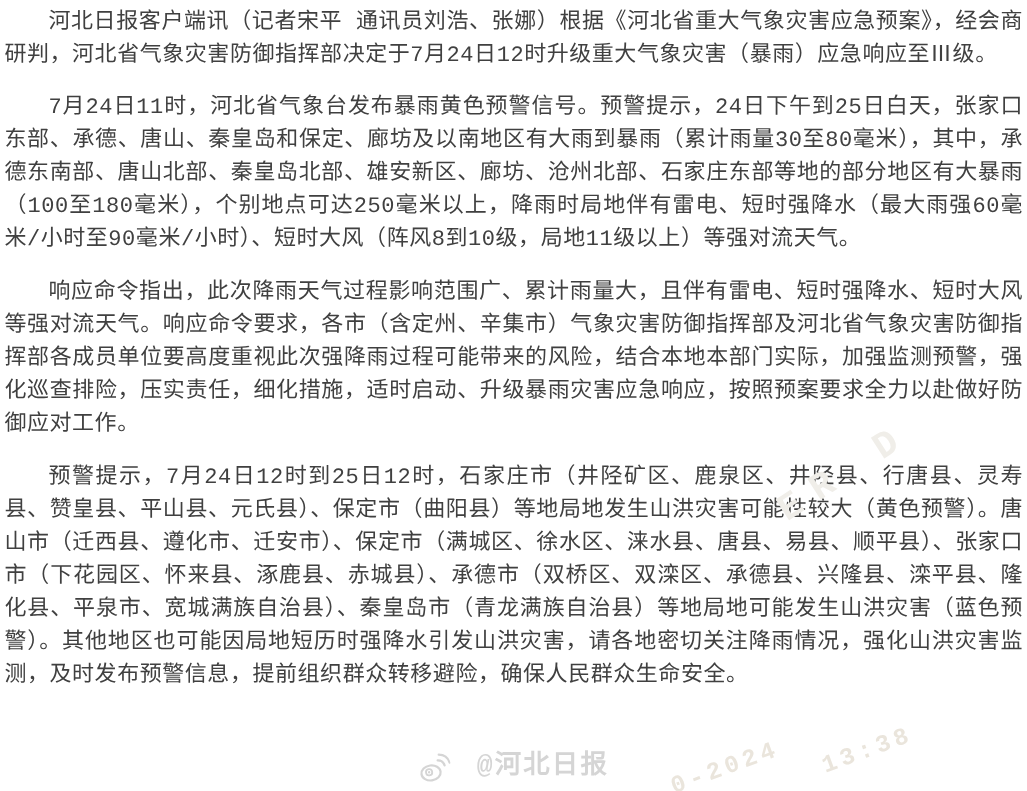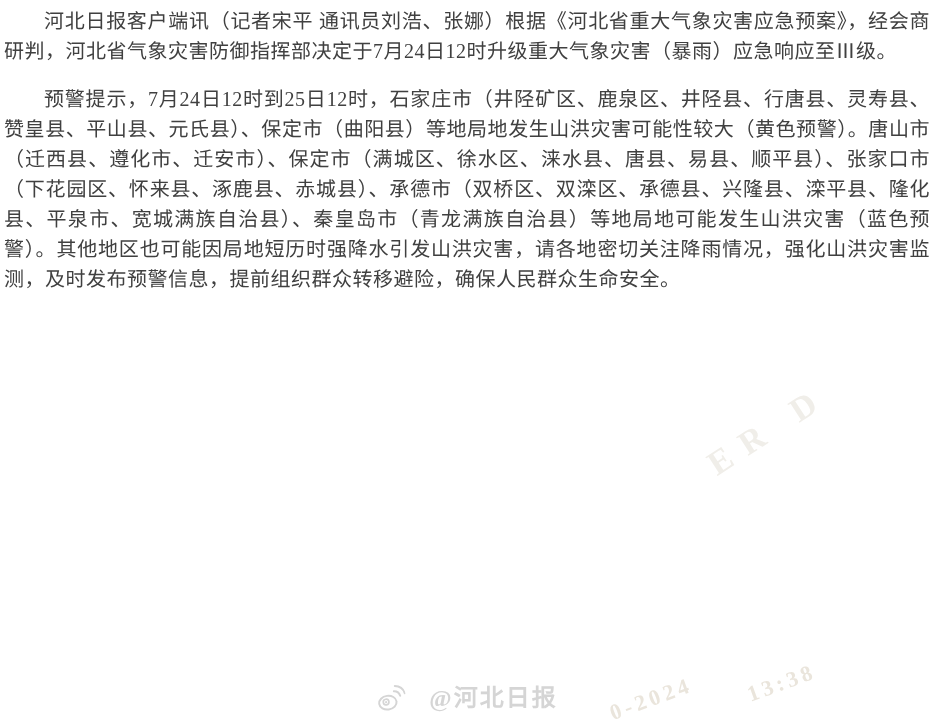--- a/index.html
+++ b/index.html
@@ -8,21 +8,21 @@
     background: #ffffff;
   }
   .page {
     position: relative;
     width: 934px;
     height: 719px;
     box-sizing: border-box;
     padding: 6px 4px 0 4px;
     overflow: hidden;
     background: #ffffff;
-    font-family: Liberation Serif, serif;
+    font-family: Liberation Mono, monospace;
     color: #404040;
     font-size: 20px;
     line-height: 30px;
     letter-spacing: 0.5px;
     text-align: justify;
     word-break: break-all;
   }
   .para {
     margin: 0 0 18px 0;
     text-indent: 2em;
@@ -80,20 +80,22 @@
     transform: rotate(-20deg);
     color: #eae5dc;
   }
 </style>
 </head>
 <body>
 
 <div class="page">
 
   <p class="para">河北日报客户端讯（记者宋平 通讯员刘浩、张娜）根据《河北省重大气象灾害应急预案》，经会商研判，河北省气象灾害防御指挥部决定于7月24日12时升级重大气象灾害（暴雨）应急响应至Ⅲ级。</p>
+  <p class="para">7月24日11时，河北省气象台发布暴雨黄色预警信号。预警提示，24日下午到25日白天，张家口东部、承德、唐山、秦皇岛和保定、廊坊及以南地区有大雨到暴雨（累计雨量30至80毫米），其中，承德东南部、唐山北部、秦皇岛北部、雄安新区、廊坊、沧州北部、石家庄东部等地的部分地区有大暴雨（100至180毫米），个别地点可达250毫米以上，降雨时局地伴有雷电、短时强降水（最大雨强60毫米/小时至90毫米/小时）、短时大风（阵风8到10级，局地11级以上）等强对流天气。</p>
+  <p class="para">响应命令指出，此次降雨天气过程影响范围广、累计雨量大，且伴有雷电、短时强降水、短时大风等强对流天气。响应命令要求，各市（含定州、辛集市）气象灾害防御指挥部及河北省气象灾害防御指挥部各成员单位要高度重视此次强降雨过程可能带来的风险，结合本地本部门实际，加强监测预警，强化巡查排险，压实责任，细化措施，适时启动、升级暴雨灾害应急响应，按照预案要求全力以赴做好防御应对工作。</p>
   <p class="para">预警提示，7月24日12时到25日12时，石家庄市（井陉矿区、鹿泉区、井陉县、行唐县、灵寿县、赞皇县、平山县、元氏县）、保定市（曲阳县）等地局地发生山洪灾害可能性较大（黄色预警）。唐山市（迁西县、遵化市、迁安市）、保定市（满城区、徐水区、涞水县、唐县、易县、顺平县）、张家口市（下花园区、怀来县、涿鹿县、赤城县）、承德市（双桥区、双滦区、承德县、兴隆县、滦平县、隆化县、平泉市、宽城满族自治县）、秦皇岛市（青龙满族自治县）等地局地可能发生山洪灾害（蓝色预警）。其他地区也可能因局地短历时强降水引发山洪灾害，请各地密切关注降雨情况，强化山洪灾害监测，及时发布预警信息，提前组织群众转移避险，确保人民群众生命安全。</p>
 
   <div class="frag frag-letters">ER D</div>
   <div class="frag frag-date">0-2024</div>
   <div class="frag frag-time">13:38</div>
 
   <div class="byline">
     <span class="wb-icon">
       <svg width="30" height="30" viewBox="0 0 36 36" aria-hidden="true">
         <g fill="none" stroke="#d5d5d5" stroke-width="2.4" stroke-linecap="round">

